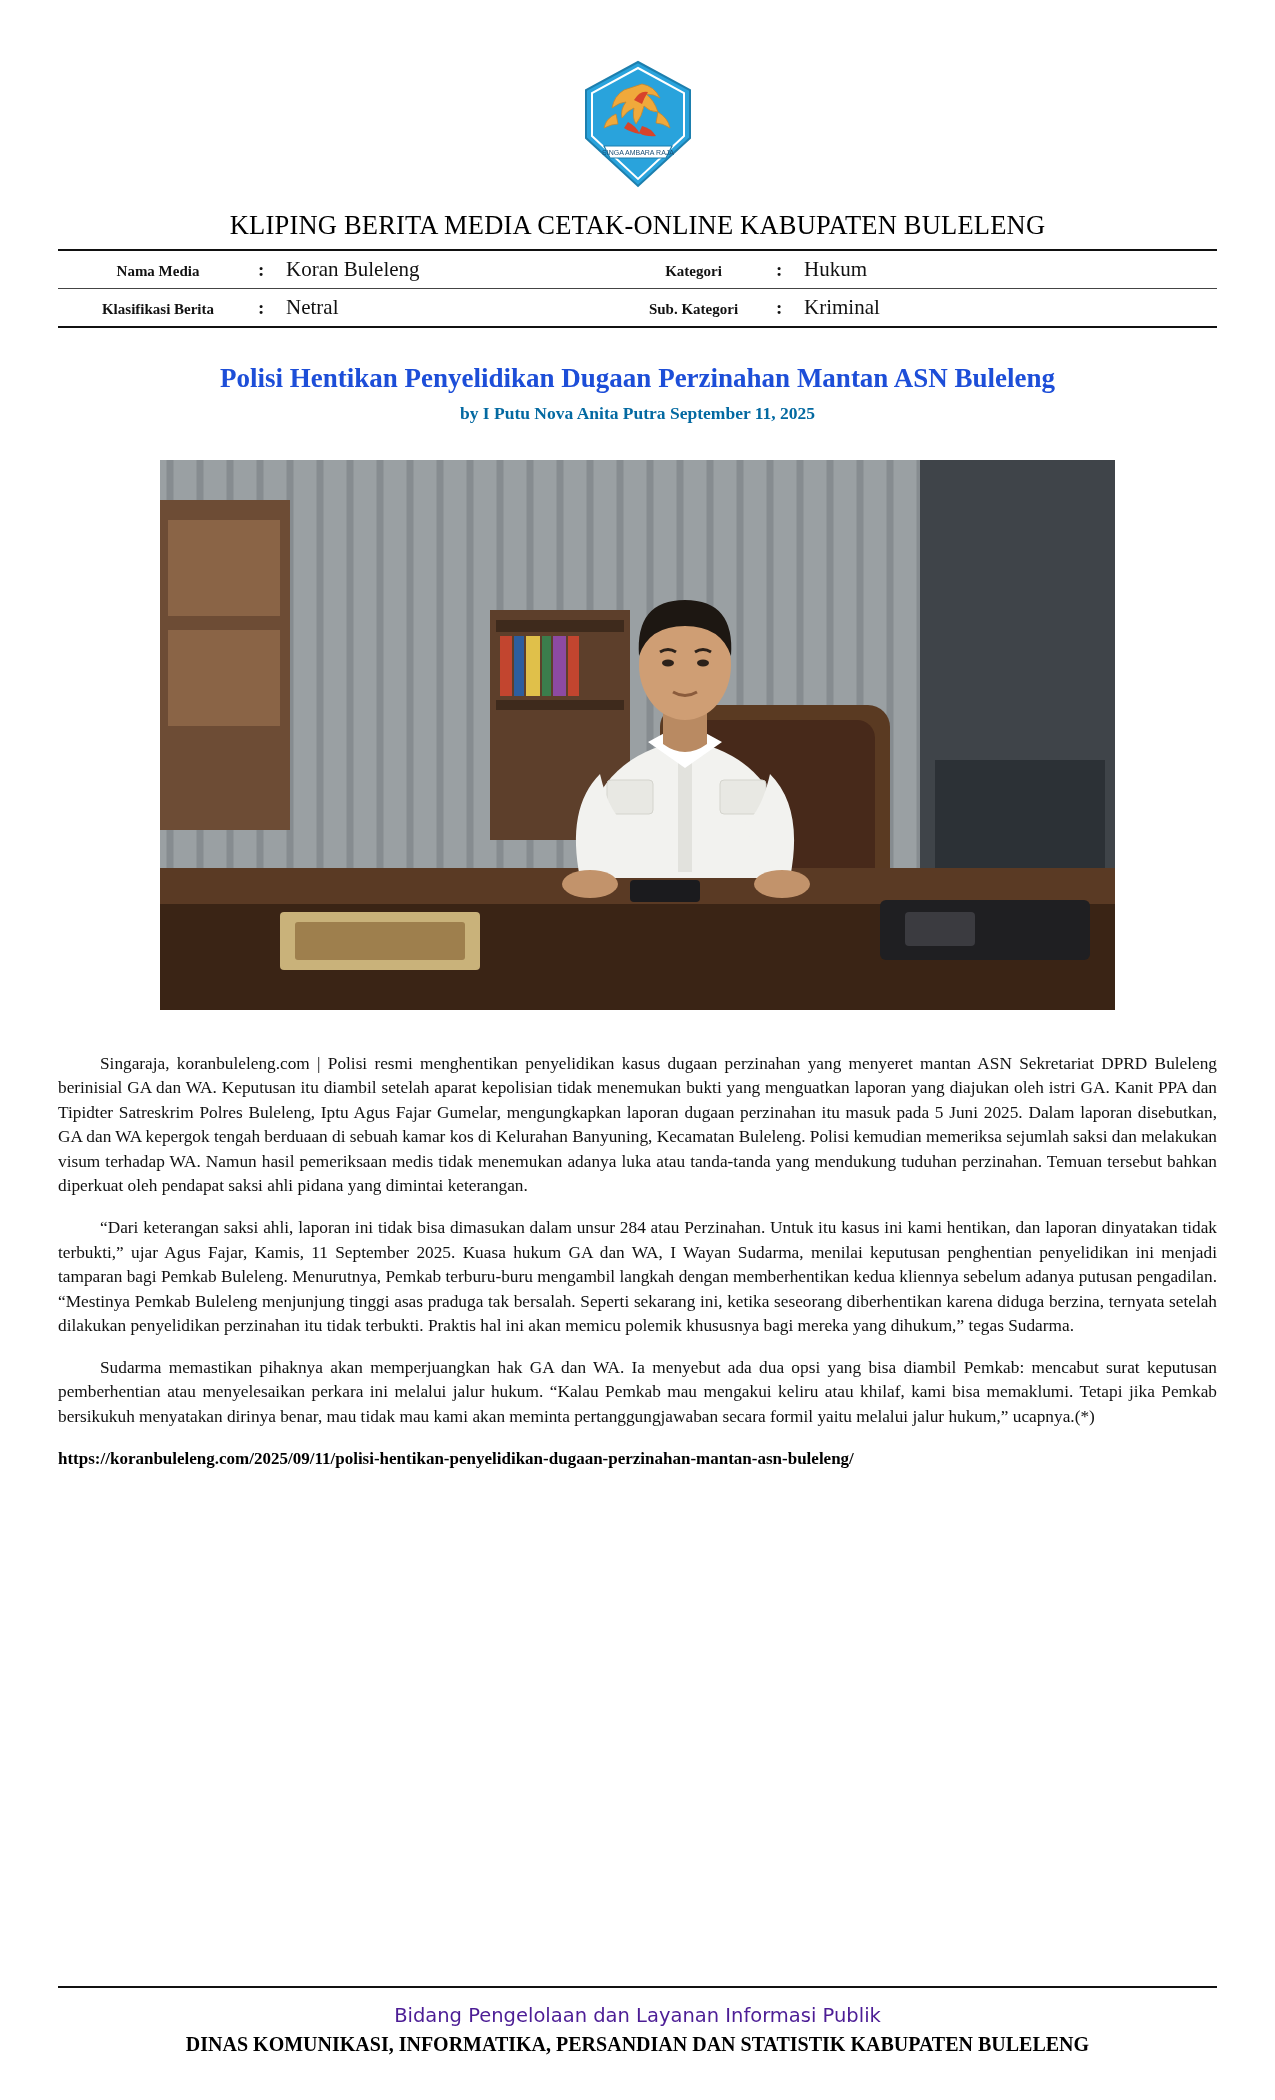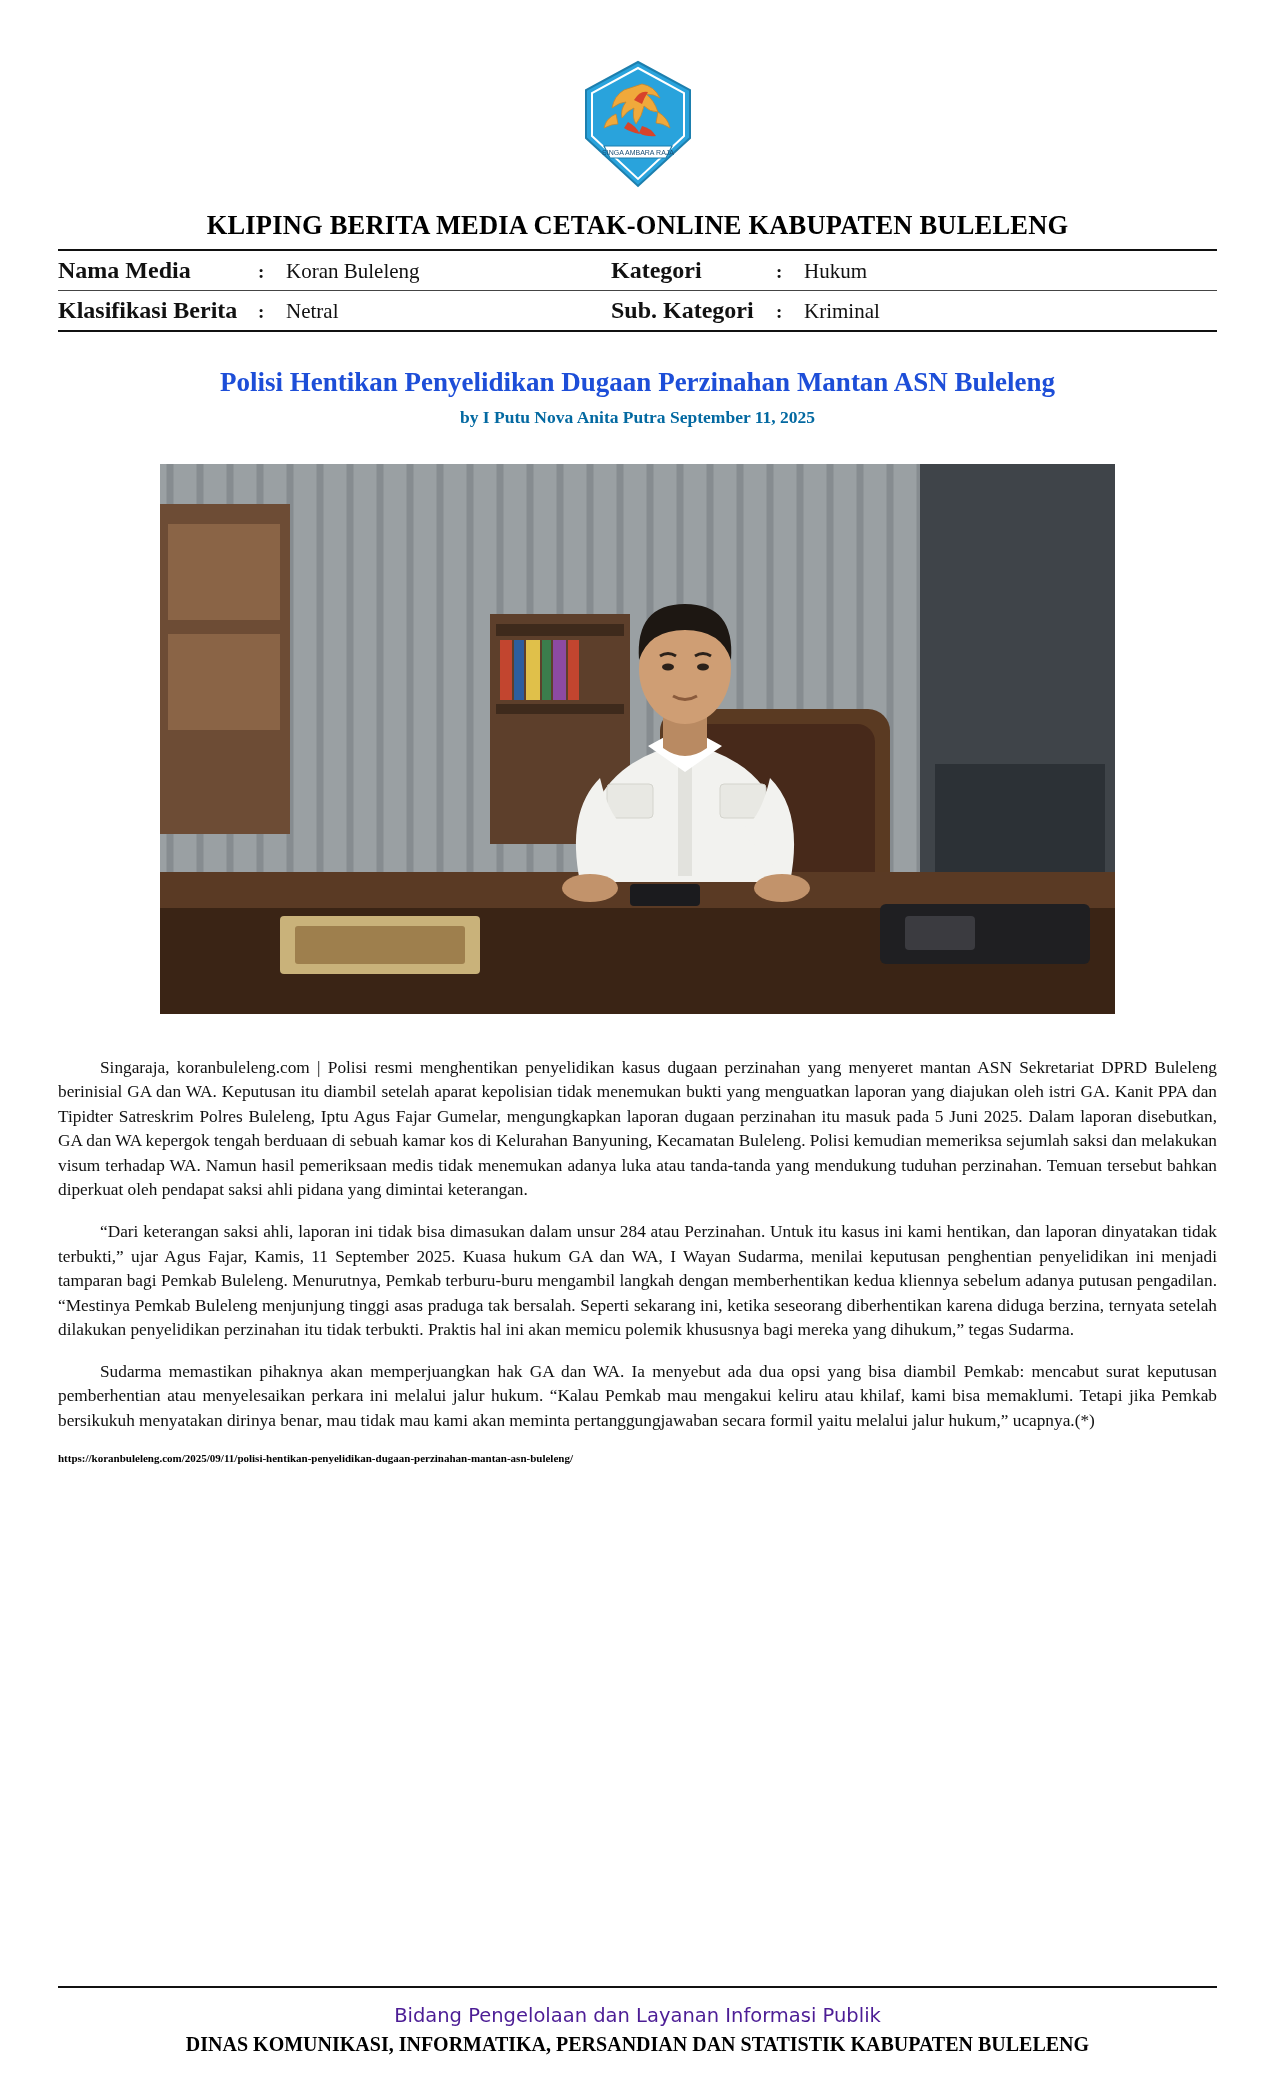--- a/index.html
+++ b/index.html
@@ -33,21 +33,21 @@
     width: 116px;
     height: 128px;
     position: relative;
   }
   .logo svg { display: block; }
 
   
   .kliping-title {
     text-align: center;
     font-family: "Liberation Serif", serif;
-    font-weight: bold;
+    font-weight: normal;
     font-size: 26.5px;
     letter-spacing: 0.2px;
     margin-top: 22px;
     margin-bottom: 8px;
     color: #000;
   }
   .rule {
     border-top: 2px solid #111;
     width: 100%;
   }
@@ -58,22 +58,23 @@
     border-collapse: collapse;
     font-size: 19px;
   }
   .meta td {
     padding: 6px 0 6px 0;
     vertical-align: baseline;
   }
   .meta .lbl {
     font-family: "Liberation Serif", serif;
     font-weight: bold;
-    font-size: 24px;
+    font-size: 15px;
     white-space: nowrap;
+    text-align: center;
   }
   .meta .colon {
     width: 18px;
     text-align: left;
     font-weight: bold;
   }
   .meta .val {
     font-family: "Liberation Serif", serif;
     font-weight: normal;
     font-size: 21px;
@@ -125,21 +126,21 @@
     text-align: justify;
     color: #111;
   }
   .body p {
     margin: 0 0 17px 0;
     text-indent: 42px;
   }
   .url {
     margin-top: 18px;
     font-weight: bold;
-    font-size: 11px;
+    font-size: 17px;
     word-break: break-all;
     color: #000;
   }
 
   
   .footer {
     position: absolute;
     left: 58px;
     right: 58px;
     bottom: 44px;

